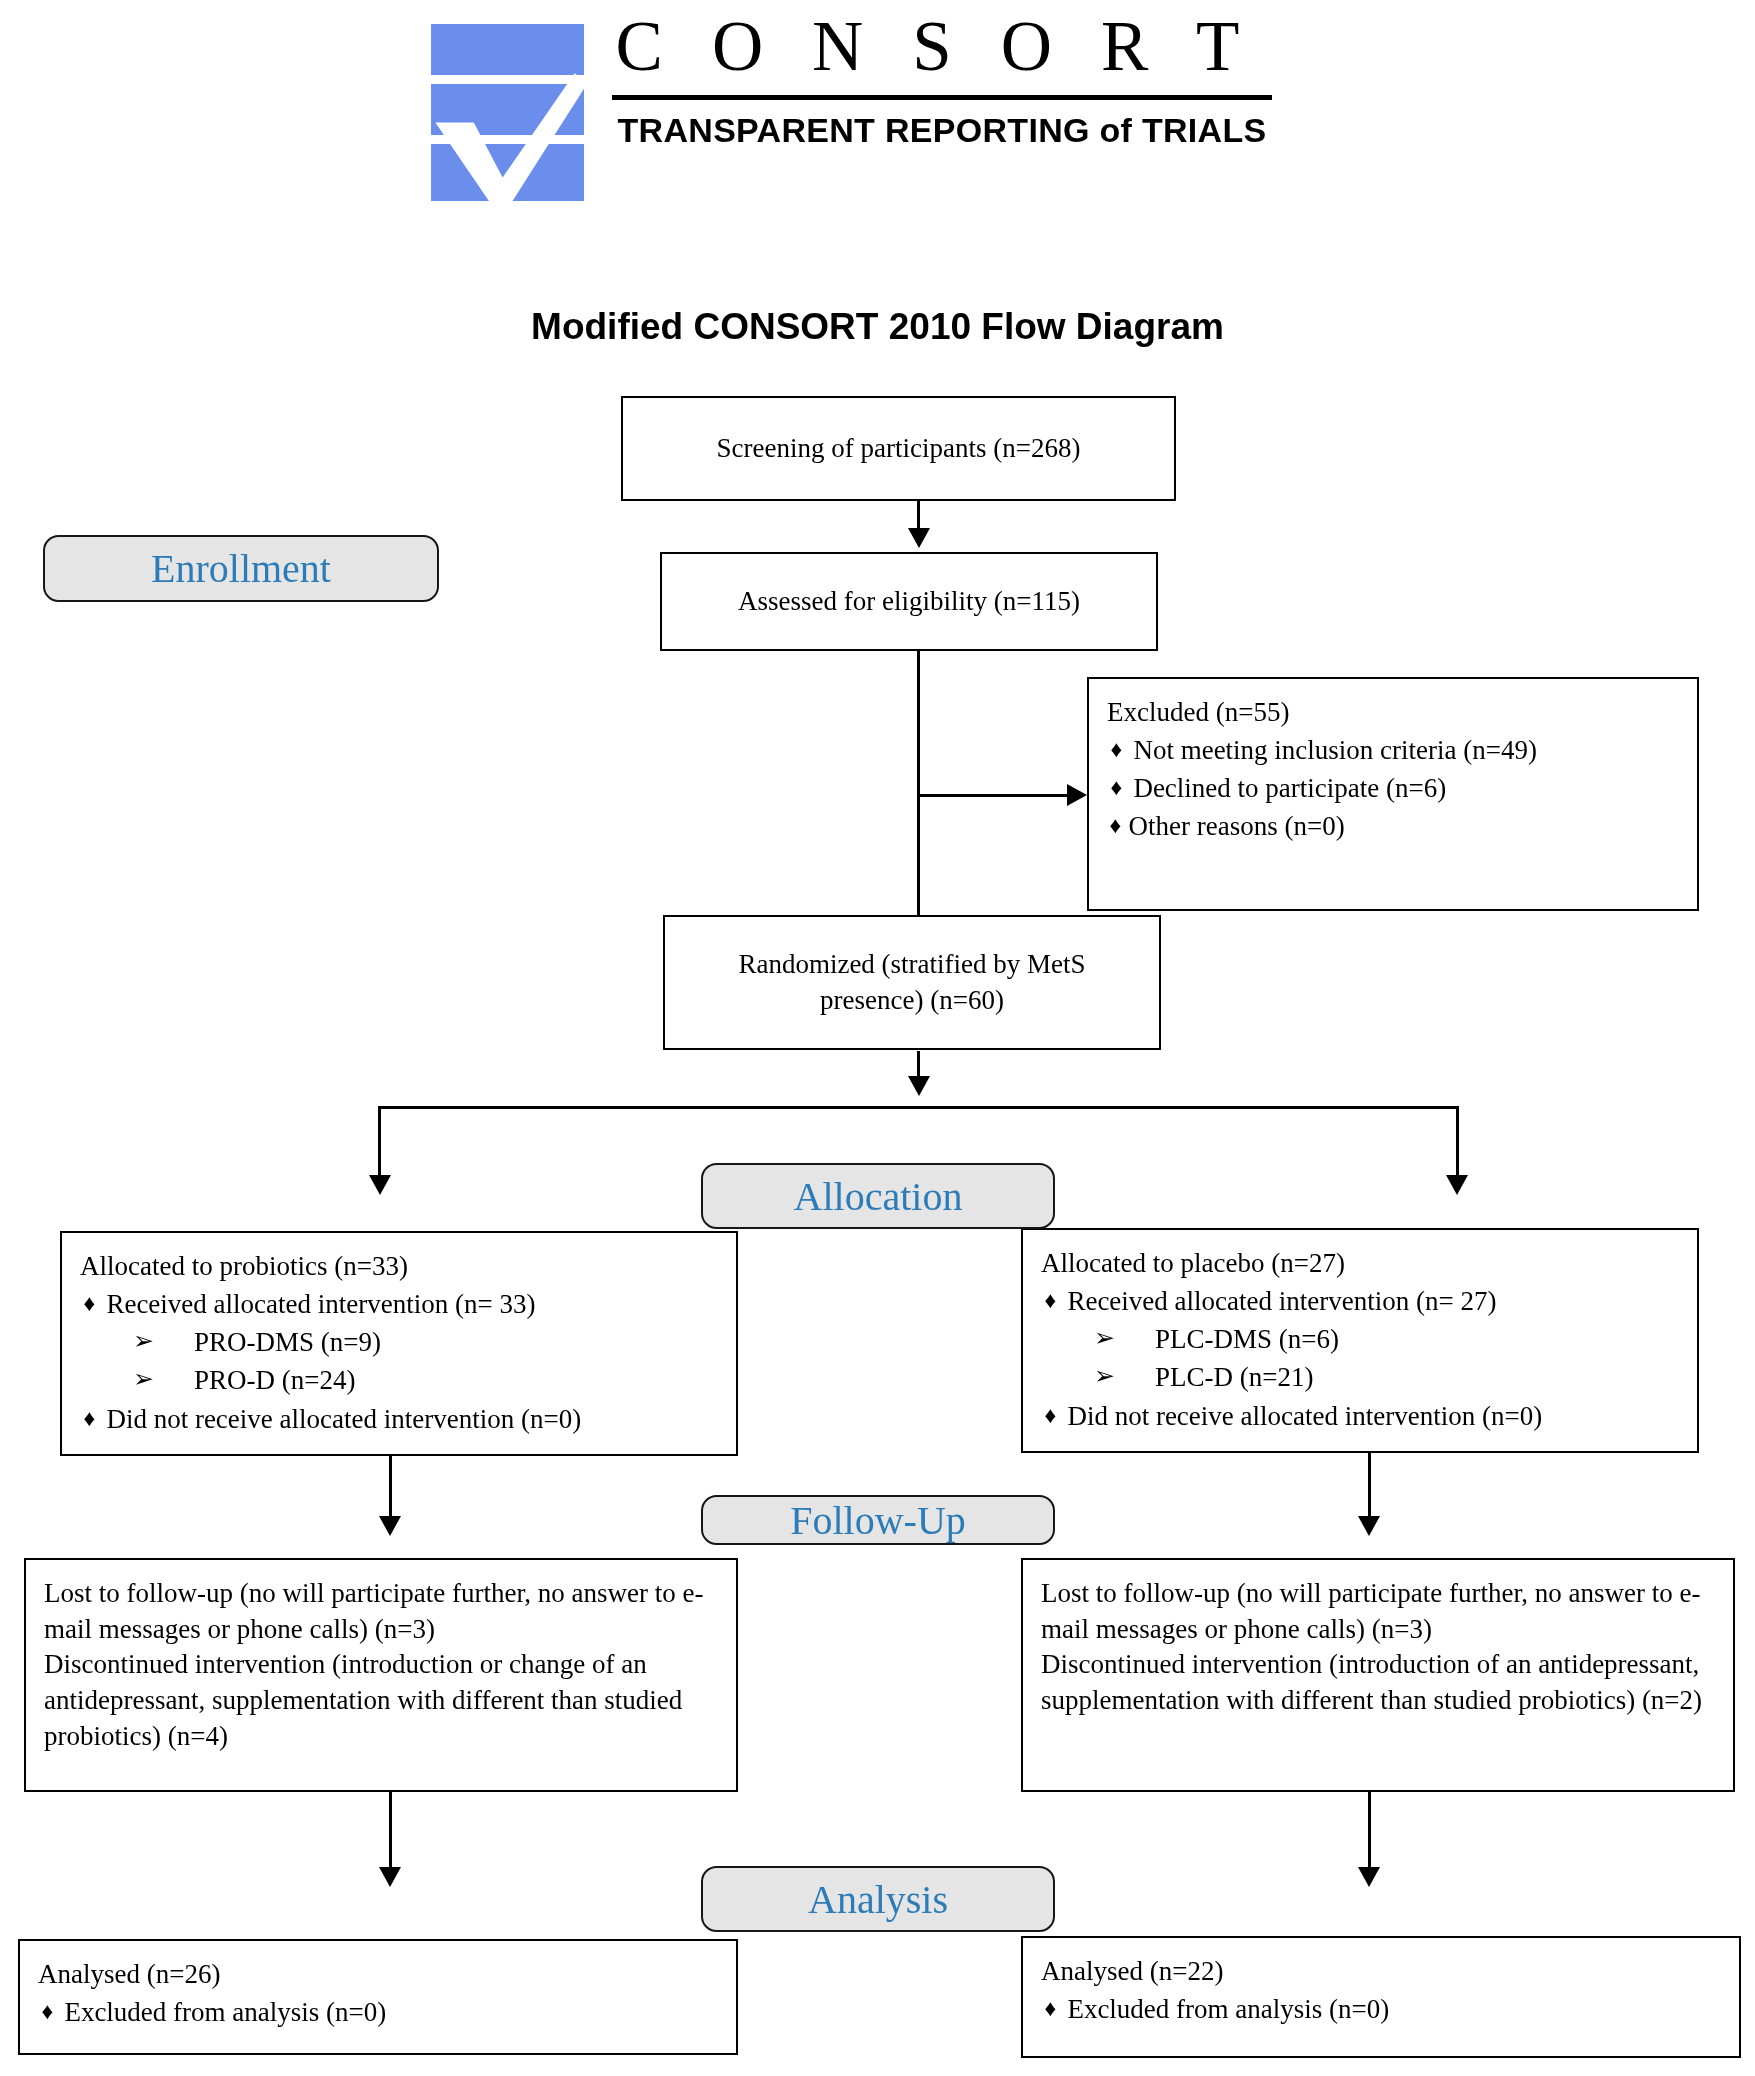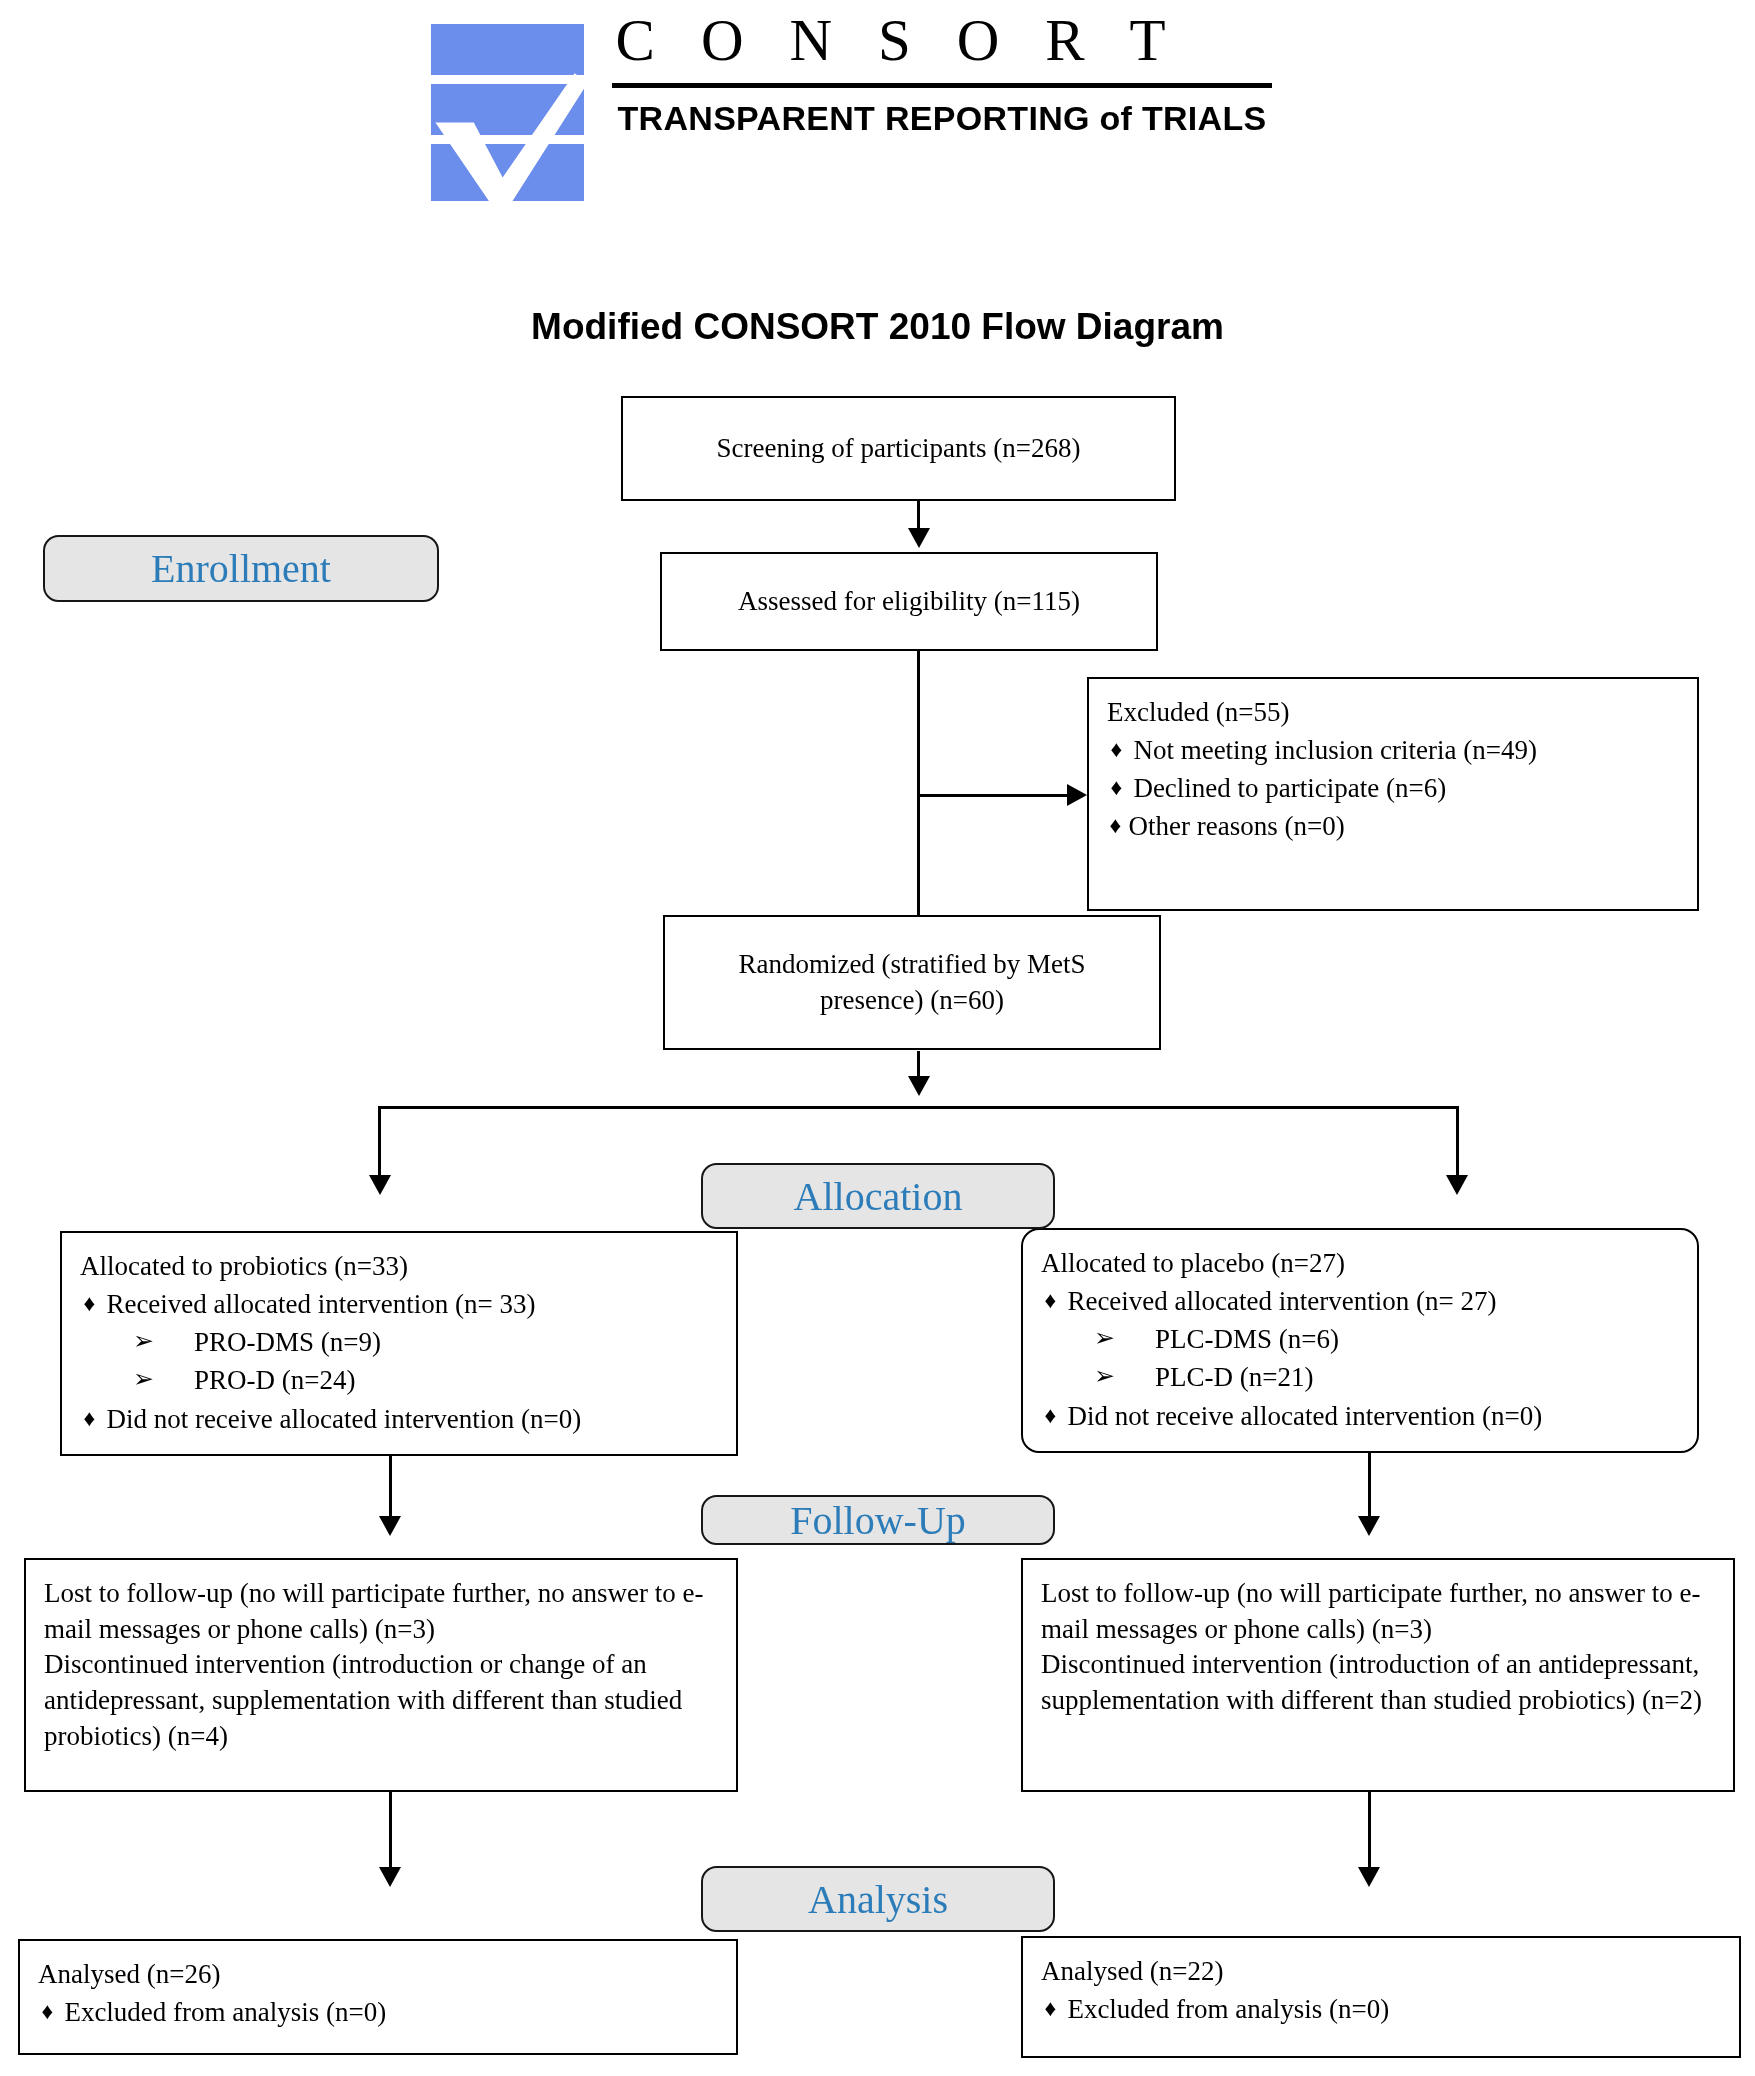--- a/index.html
+++ b/index.html
@@ -39,21 +39,21 @@
     width: 165px; height: 135px;
     pointer-events: none;
   }
   #logo-wordmark {
     position: absolute;
     left: 192px; top: 0px;
     width: 696px; height: 180px;
   }
   #logo-consort {
     font-family: "Liberation Serif", "DejaVu Serif", serif;
-    font-size: 59px;
+    font-size: 71px;
     letter-spacing: 15.6px;
     color: #000000;
     line-height: 1.0;
     padding-left: 3.6px;
     white-space: nowrap;
   }
   #logo-rule {
     margin-top: 13.2px;
     width: 660px;
     height: 5.4px;
@@ -250,21 +250,21 @@
       <span class="arw">➢</span>
       <span>PRO-D (n=24)</span>
     </li>
     <li class="bitem">
       <span class="dia">♦</span>
       <span>Did not receive allocated intervention (n=0)</span>
     </li>
   </ul>
 </div>
 
-<div class="fbox padded" style="left:1021px; top:1228px; width:678px; height:225px;border-radius:18px;">
+<div class="fbox padded" style="left:1021px; top:1228px; width:678px; height:225px;">
   <div>Allocated to placebo (n=27)</div>
   <ul class="blist">
     <li class="bitem">
       <span class="dia">♦</span>
       <span>Received allocated intervention (n= 27)</span>
     </li>
     <li class="sitem">
       <span class="arw">➢</span>
       <span>PLC-DMS (n=6)</span>
     </li>

